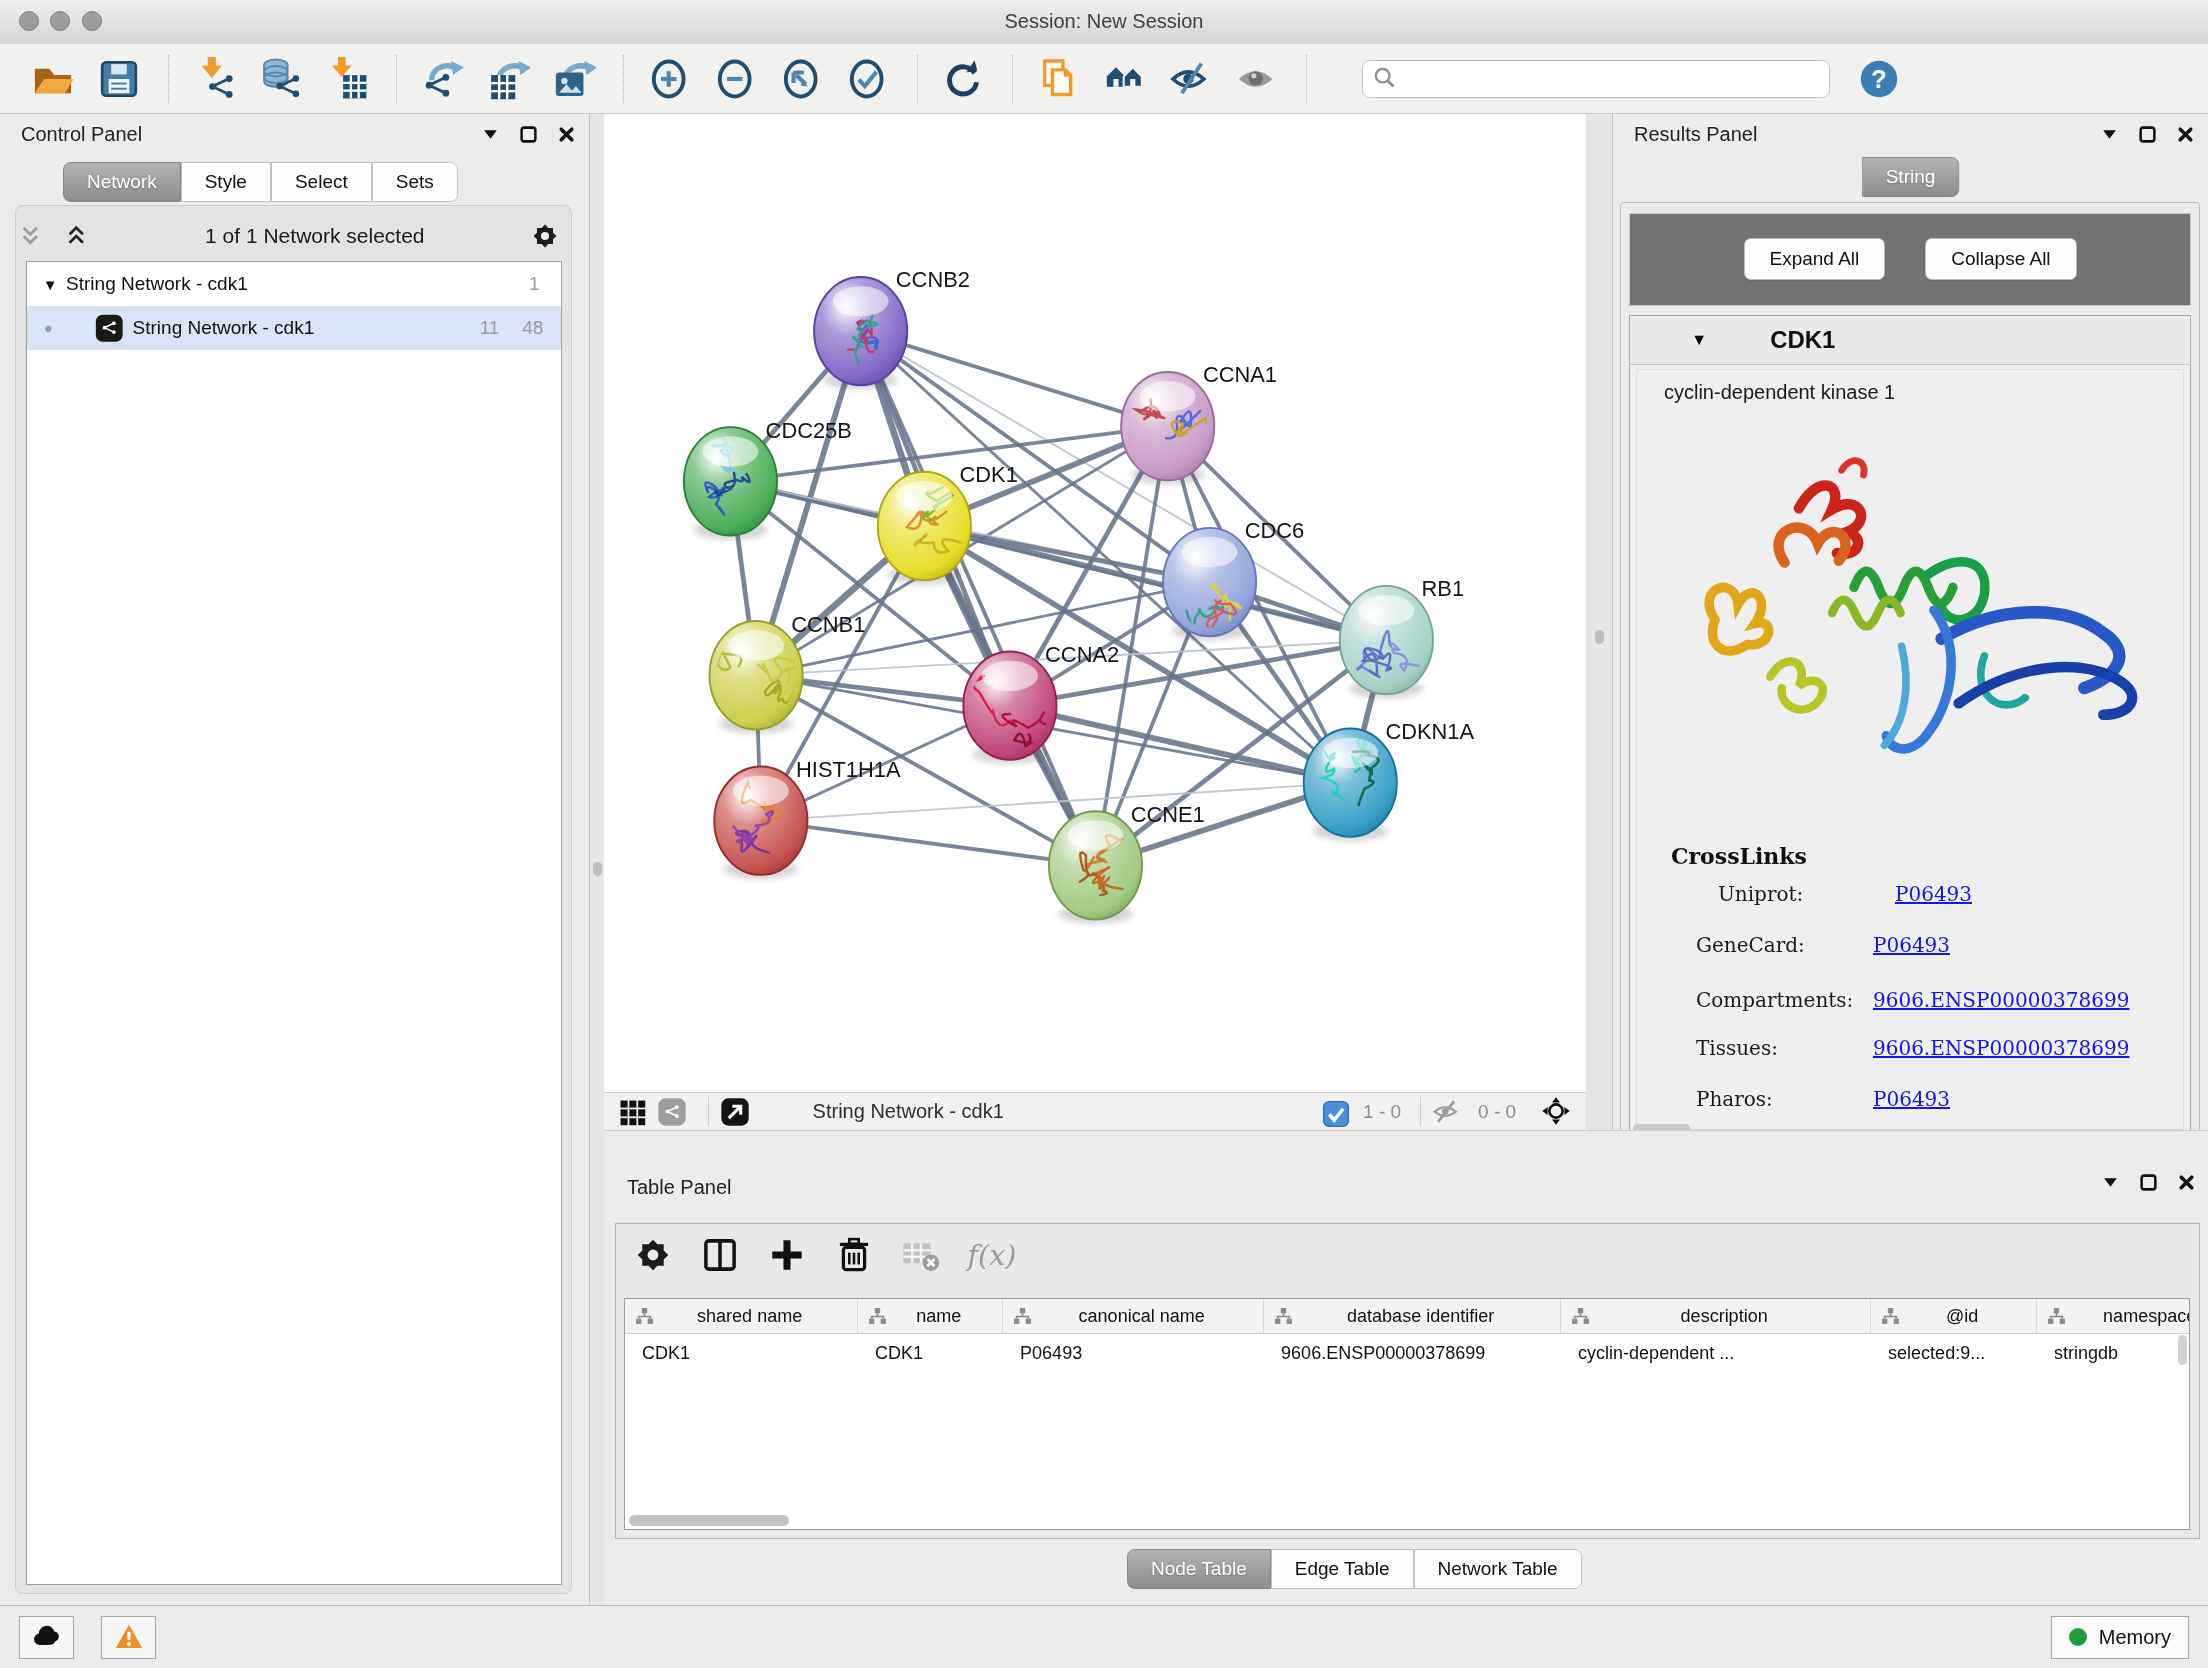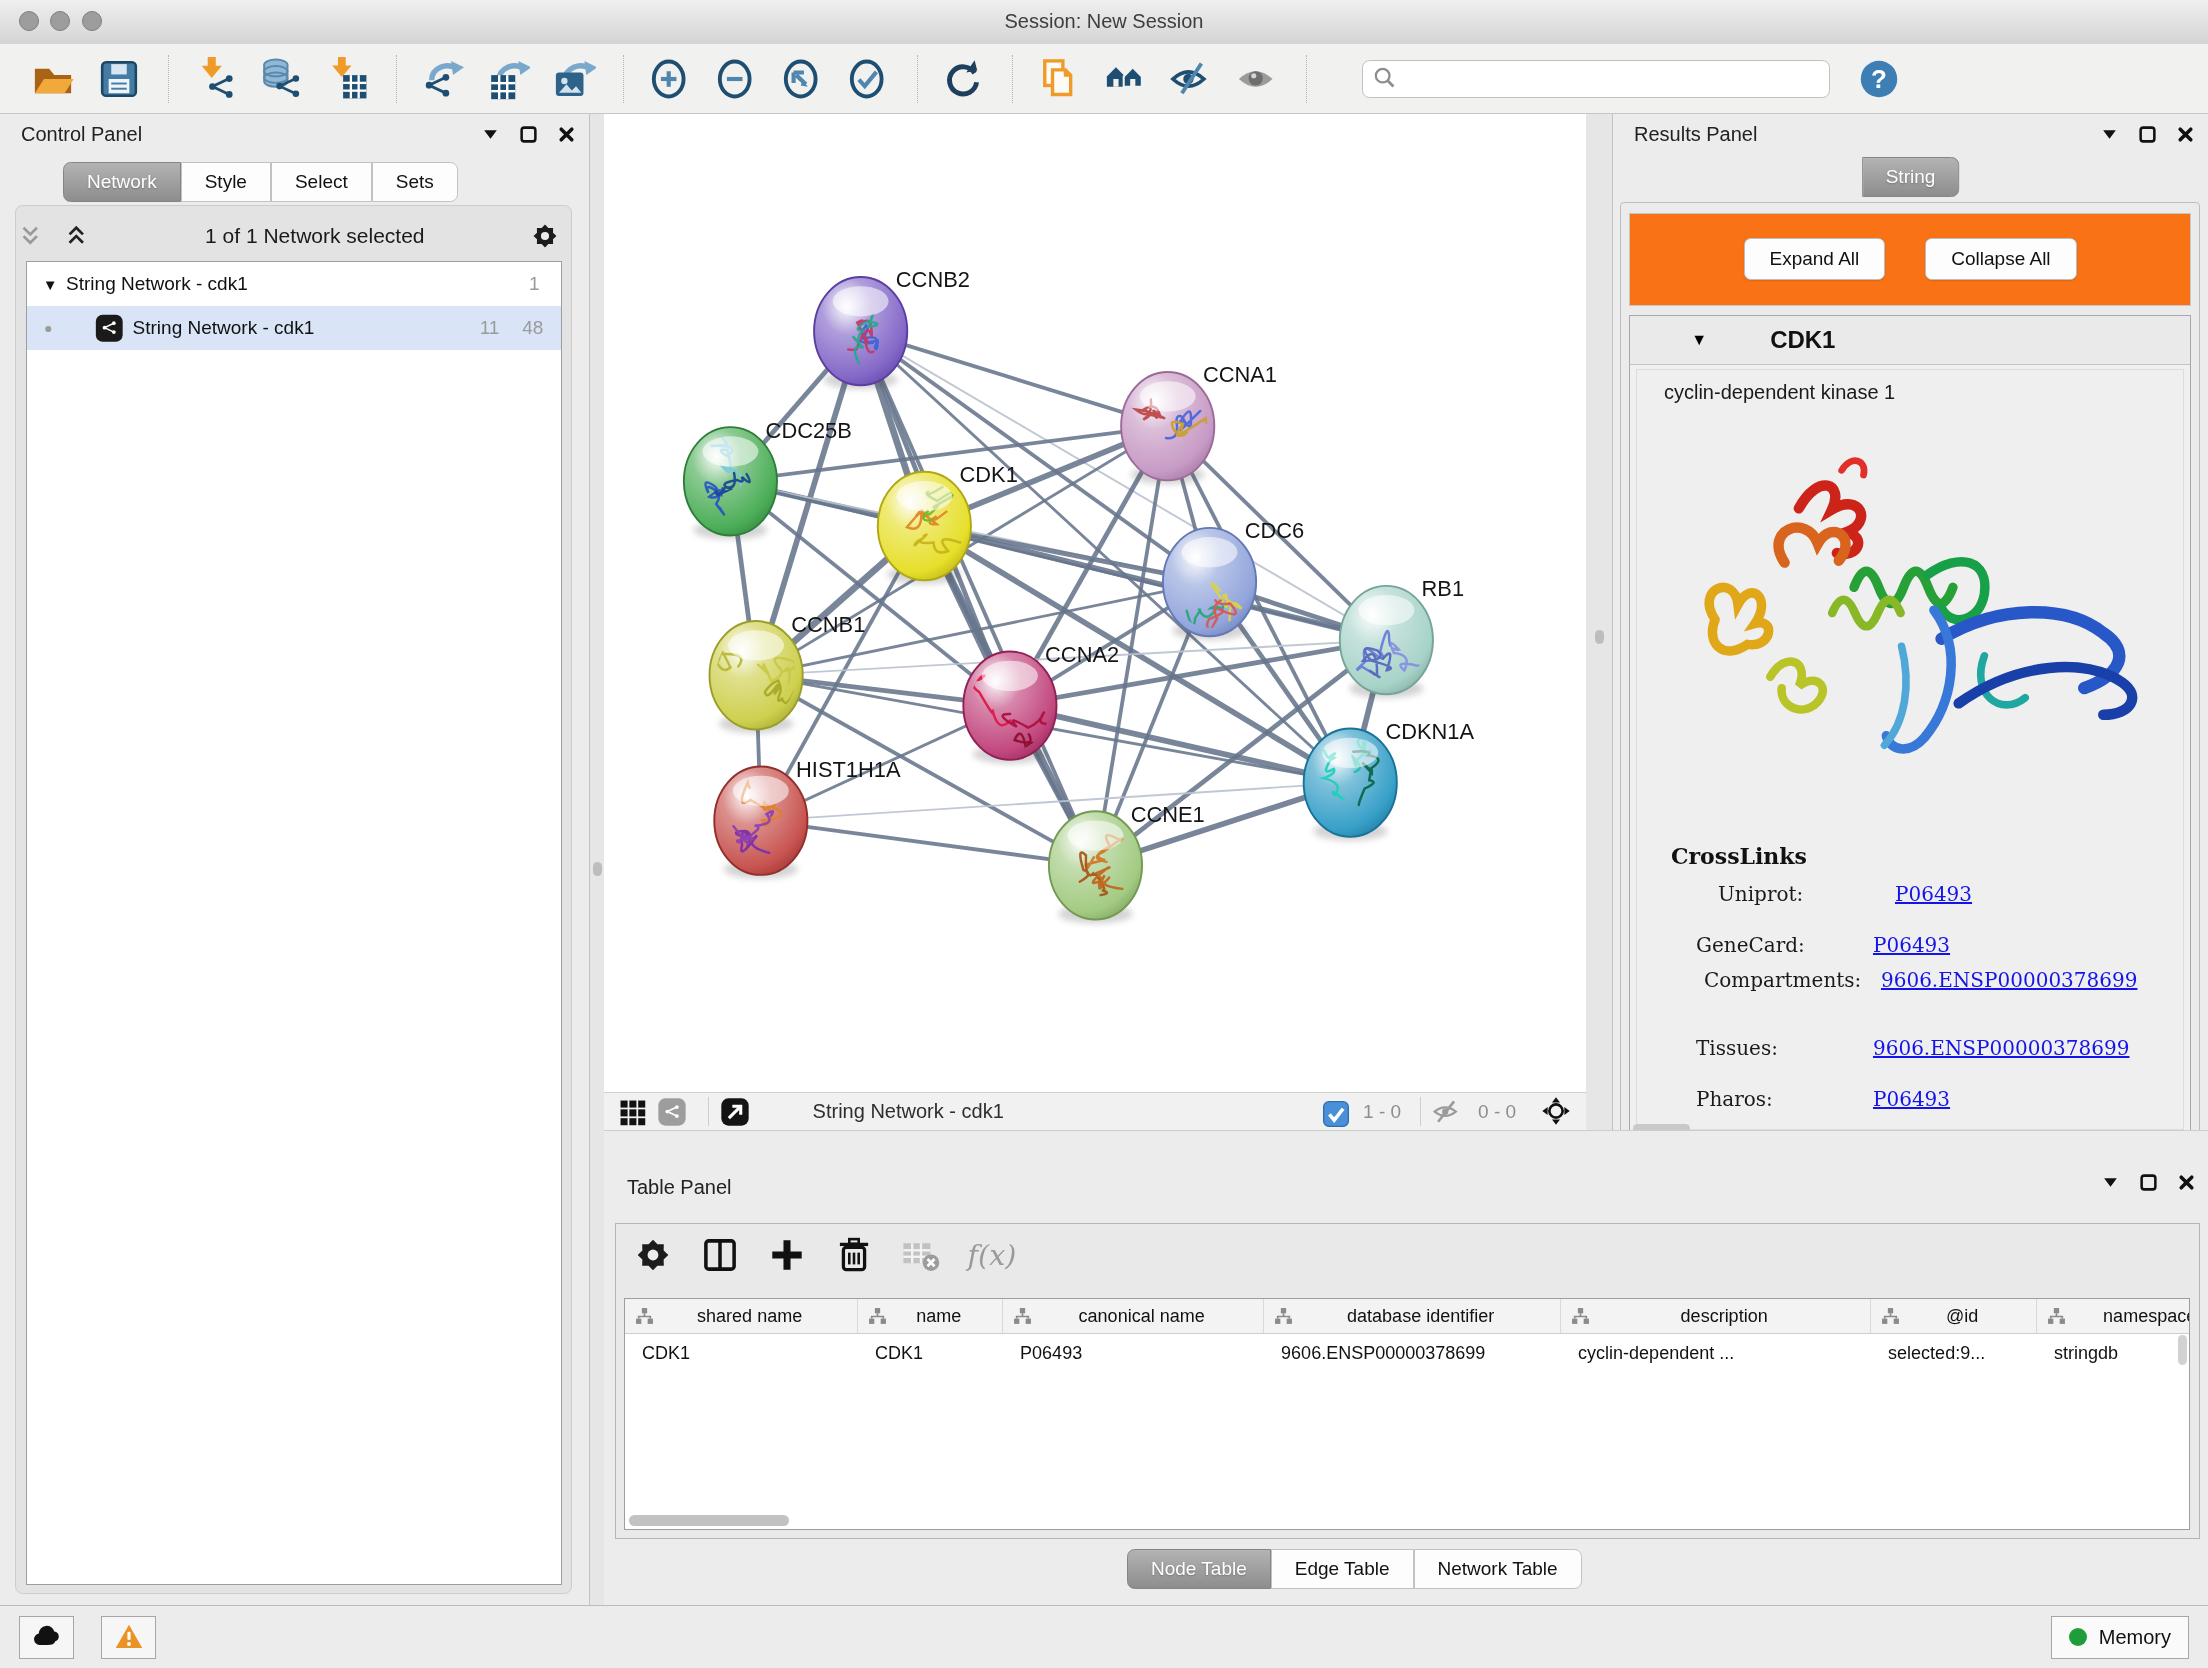--- a/index.html
+++ b/index.html
@@ -52,21 +52,21 @@
   .nt-sep{height:28.5px;border-left:1px solid #cecece;margin:0 11.4px;}
   .nt-title{font-size:20px;color:#2e2e2e;margin-left:53px;}
   .nt-right{margin-left:auto;display:flex;align-items:center;color:#8d8d8d;font-size:19px;}
   .nt-right .num{margin:0 7.6px;}
   .gutter{position:absolute;background:#e6e6e6;}
   .dotgrip{position:absolute;background:#bdbdbd;border-radius:5.7px;}
   
   .results-panel{position:absolute;left:1612px;top:114px;width:596px;height:1491px;background:#ececec;border-left:1px solid #c2c2c2;box-sizing:border-box;}
   .rp-tab{position:absolute;top:43px;left:50%;transform:translateX(-50%);}
   .rp-outer{position:absolute;left:6.7px;right:7.6px;top:88px;height:942px;background:#ebebeb;border:1px solid #bdbdbd;border-radius:3.8px;}
-  .rp-btnbox{position:absolute;left:8.6px;right:8.6px;top:9.5px;height:91px;border:1px solid #c6c6c6;background:#f97316;display:flex;align-items:center;justify-content:center;gap:40px;}
+  .rp-btnbox{position:absolute;left:8.6px;right:8.6px;top:9.5px;height:91px;border:1px solid #c6c6c6;background:#737373;display:flex;align-items:center;justify-content:center;gap:40px;}
   .rp-btn{padding:0 25px;height:40px;line-height:40px;background:#fdfdfd;border:1px solid #bdbdbd;border-radius:6.7px;font-size:19px;color:#111;cursor:pointer;box-shadow:0 1px 1.9px rgba(0,0,0,.12);}
   .rp-list{position:absolute;left:8.6px;right:8.6px;top:112px;height:820px;border:1px solid #a8a8a8;background:#f0f0f0;}
   .rp-list-head{height:48px;border-bottom:1px solid #c4c4c4;background:#eaeaea;display:flex;align-items:center;}
   .rp-list-head .tri{margin-left:61px;font-size:16px;cursor:pointer;}
   .rp-list-head .nm{margin-left:63px;font-size:24px;font-weight:bold;color:#111;}
   .rp-detail{position:absolute;left:5.7px;right:5.7px;top:53px;bottom:5.7px;background:#efefef;border:1px solid #dcdcdc;overflow:hidden;}
   .rp-desc{position:absolute;left:27px;top:11.4px;font-size:20px;color:#1a1a1a;}
   .rp-protein{position:absolute;left:19px;top:48px;width:514px;height:371px;}
   .rp-cl-title{position:absolute;left:34px;top:473px;font-family:"DejaVu Serif",serif;font-weight:bold;font-size:22px;color:#111;}
   .cl-row{position:absolute;left:59px;font-family:"DejaVu Serif",serif;font-size:20px;color:#1a1a1a;display:flex;}
@@ -758,21 +758,21 @@
               </svg></div>
           <div class="rp-cl-title">CrossLinks</div>
           <div class="cl-row" style="top:512px;margin-left:22px;">
             <span class="cl-lab">Uniprot:</span>
             <a>P06493</a>
           </div>
           <div class="cl-row" style="top:563px;">
             <span class="cl-lab">GeneCard:</span>
             <a>P06493</a>
           </div>
-          <div class="cl-row" style="top:598px;margin-left:8px;">
+          <div class="cl-row" style="top:618px;">
             <span class="cl-lab">Compartments:</span>
             <a>9606.ENSP00000378699</a>
           </div>
           <div class="cl-row" style="top:666px;">
             <span class="cl-lab">Tissues:</span>
             <a>9606.ENSP00000378699</a>
           </div>
           <div class="cl-row" style="top:717px;">
             <span class="cl-lab">Pharos:</span>
             <a>P06493</a>

